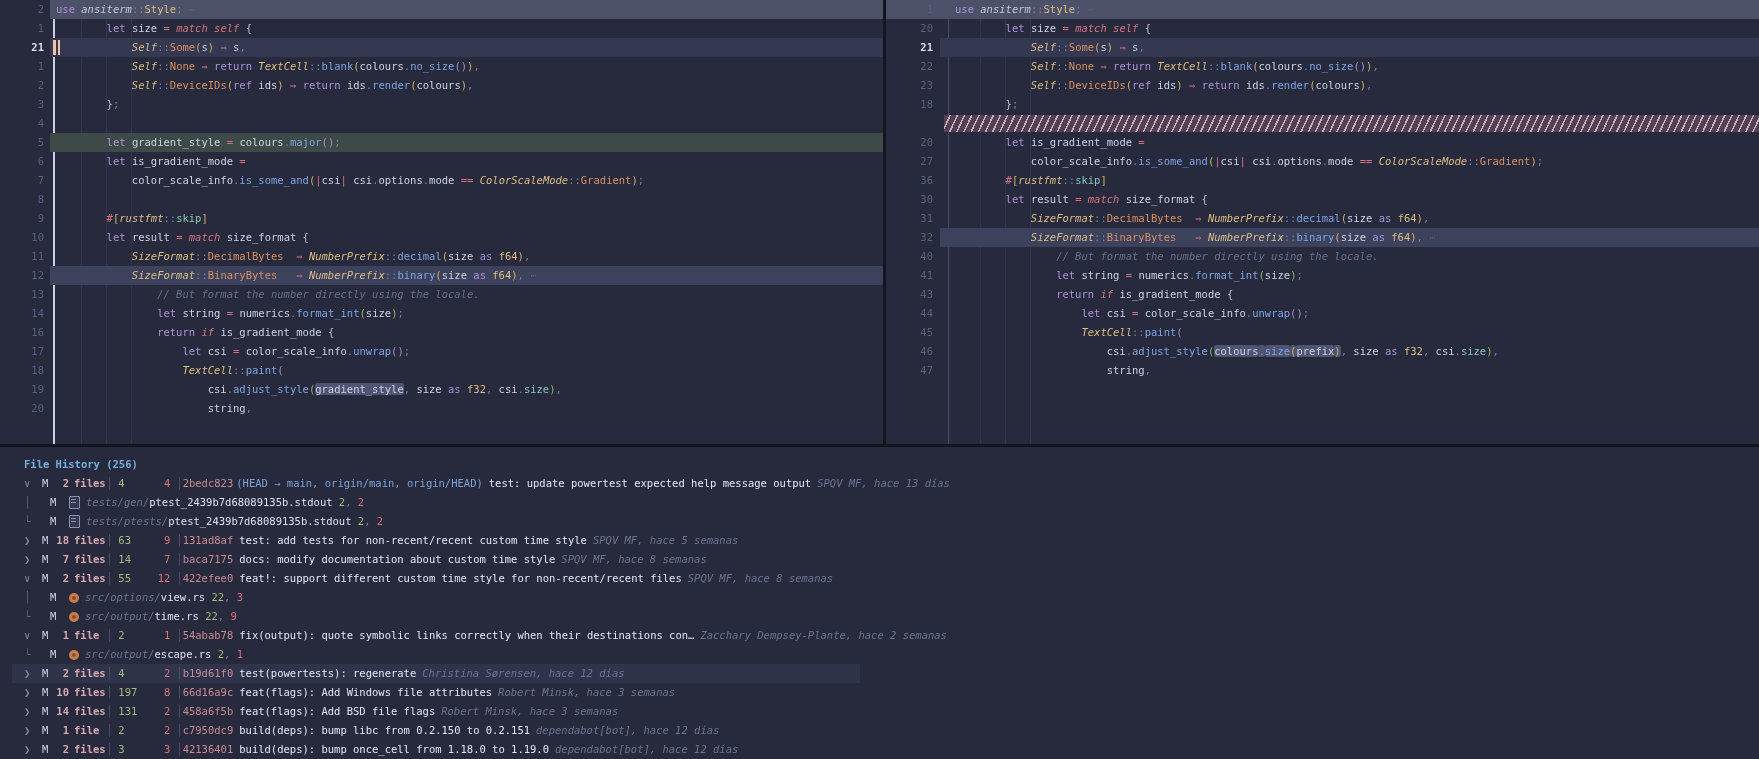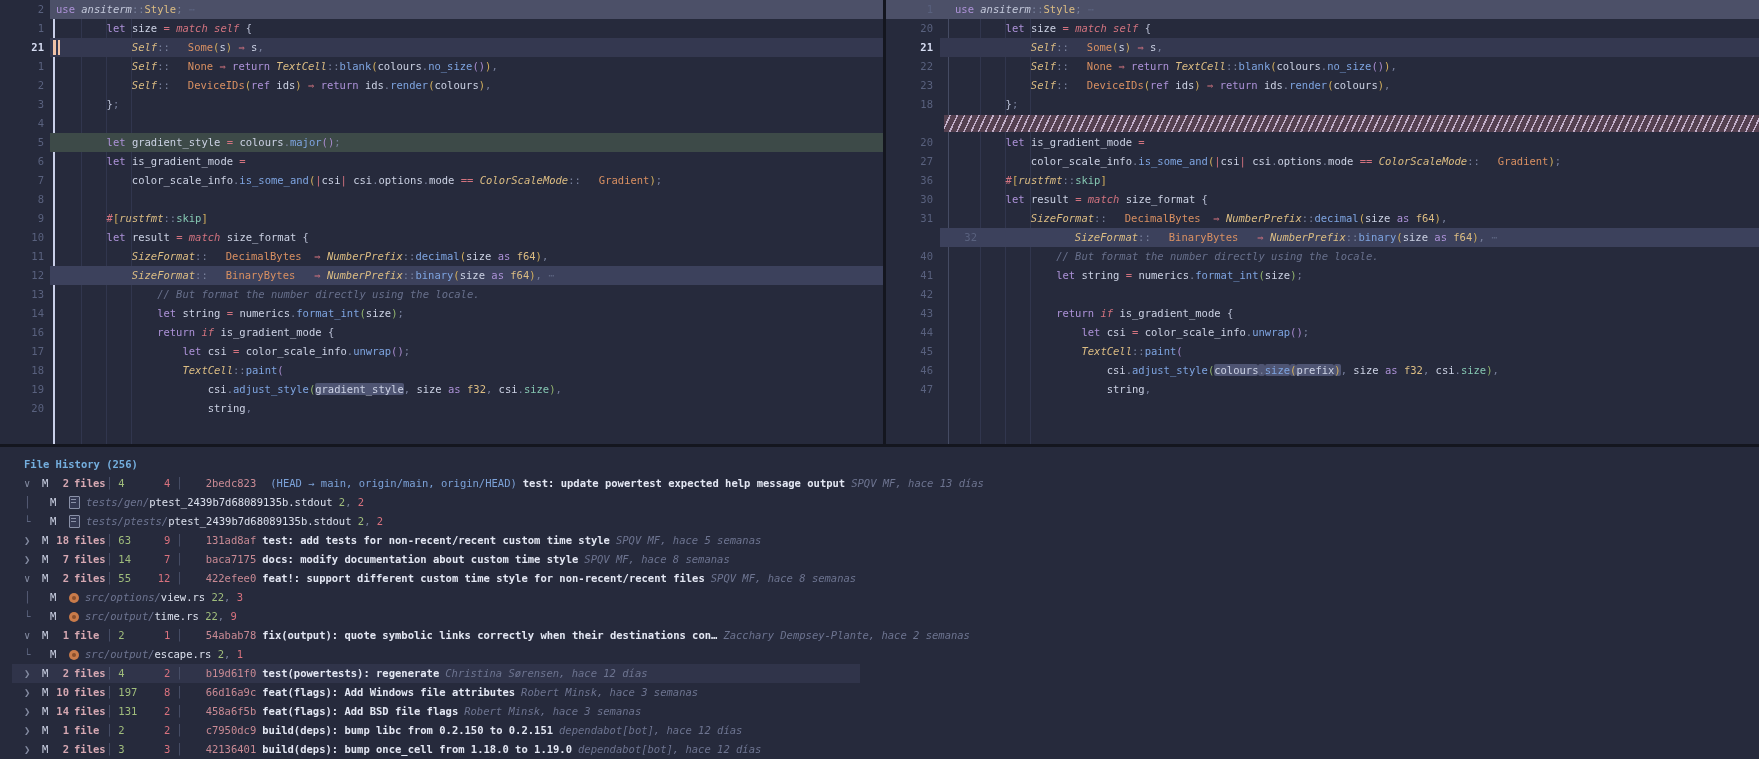--- a/index.html
+++ b/index.html
@@ -23,36 +23,36 @@
   .crow .ln.cur{color:#d6dcf1;font-weight:bold;}
   .pane-left .lc{flex:1;padding-left:12px;}
   .pane-right .lc{flex:1;padding-left:22px;}
 
   .b-hdr-l{background-image:linear-gradient(90deg,transparent 50px,#4c5068 50px);}
   .b-cur-l{background-image:linear-gradient(90deg,transparent 50px,#343850 50px);}
   .b-blu-l{background-image:linear-gradient(90deg,transparent 50px,#3c415c 50px);}
   .b-grn-l{background-image:linear-gradient(90deg,transparent 50px,#3d4a48 50px);}
   .b-hdr-r{background:#4c5068;}
   .b-cur-r{background-image:linear-gradient(90deg,transparent 54px,#343850 54px);}
-  .b-blu-r{background-image:linear-gradient(90deg,transparent 54px,#3c415c 54px);padding-left:44px;}
+  .b-blu-r{background-image:linear-gradient(90deg,transparent 54px,#3c415c 54px);}
 
   .hatchband{position:absolute;left:58px;right:0;top:1px;height:17px;
     background:repeating-linear-gradient(115deg,#544050 0px,#544050 5px,#c2b0ca 5px,#c2b0ca 6.5px);}
 
   .cursor{position:absolute;left:53px;top:2px;width:8px;height:15px;display:flex;gap:2px;}
   .cursor i{display:block;width:2.5px;height:15px;background:#f1c3a8;}
 
   
   .kw{color:#ad92d8;}
   .kwi{color:#d2737f;font-style:italic;}
   .red{color:#d2737f;}
   .typ{color:#dcbd83;font-style:italic;}
   .ty2{color:#dcbd83;}
   .modi{color:#c3c8da;font-style:italic;}
-  .en{color:#d99062;margin-left:18px;}
+  .en{color:#d99062;}
   .fn{color:#7ea4e0;}
   .var{color:#ccd2e4;}
   .pun{color:#78809c;}
   .br{color:#b9bfd4;}
   .p1{color:#d4b05e;}
   .p2{color:#a98ccf;}
   .p3{color:#93b56e;}
   .teal{color:#85c7b2;}
   .com{color:#68708c;font-style:italic;}
   .fold{color:#5c6480;}
@@ -65,23 +65,23 @@
   .h-title{height:19px;line-height:19px;padding-left:12px;color:#74aede;font-weight:bold;}
   .chev{flex:none;width:10px;margin-left:12px;color:#838aa0;}
   .tree{flex:none;width:10px;margin-left:12px;color:#5e6680;}
   .hst{flex:none;width:13px;margin-left:8px;color:#ccd2e4;}
   .hst2{flex:none;width:13px;margin-left:16px;color:#ccd2e4;}
   .cnt{flex:none;width:14px;text-align:right;color:#d6a8b2;font-weight:bold;}
   .cntw{flex:none;width:32px;margin-left:5px;color:#d6a8b2;font-weight:bold;}
   .hpipe{flex:none;color:#4e5570;}
   .addn{flex:none;width:38px;margin-left:6px;color:#a0bd7c;}
   .deln{flex:none;width:14px;text-align:right;color:#d9727e;margin-right:6px;}
-  .hash{color:#c98a94;margin-left:23px;}
-  .refs{color:#7ca2d8;margin-left:14px;}
-  .msg{color:#e3e7f3;font-weight:bold;margin-left:6px;}
+  .hash{color:#c98a94;margin-left:0;}
+  .refs{color:#7ca2d8;margin-left:3px;}
+  .msg{color:#e3e7f3;font-weight:normal;margin-left:6px;}
   .meta{color:#6d7490;font-style:italic;margin-left:6px;}
   .ficon{flex:none;width:12px;height:12px;margin-left:6px;position:relative;}
   .ficon.doc{width:9px;height:11px;border:1px solid #8a91a8;border-radius:1px;background:#343952;}
   .ficon.doc::after{content:"";position:absolute;left:1px;top:2px;width:5px;height:1px;background:#8a91a8;box-shadow:0 3px 0 #8a91a8;}
   .ficon.rust{width:10px;height:10px;border-radius:50%;background:#c97b4a;}
   .ficon.rust::after{content:"";position:absolute;left:3px;top:3px;width:4px;height:4px;border-radius:50%;background:#8a4f2c;}
   .fdir{color:#6d7490;font-style:italic;margin-left:6px;}
   .fname{color:#dce1ee;}
   .fstat-a{color:#a0bd7c;}
   .fstat-d{color:#d9727e;}
@@ -134,21 +134,20 @@
         <div class="crow"><span class="ln">18</span><span class="lc"><span class="ws">        </span><span class="br">}</span><span class="pun">;</span></span></div>
         <div class="crow"><span class="ln"></span><div class="hatchband"></div></div>
         <div class="crow"><span class="ln">20</span><span class="lc"><span class="ws">        </span><span class="kw">let</span><span class="ws"> </span><span class="var">is_gradient_mode</span><span class="ws"> </span><span class="red">=</span></span></div>
         <div class="crow"><span class="ln">27</span><span class="lc"><span class="ws">            </span><span class="var">color_scale_info</span><span class="pun">.</span><span class="fn">is_some_and</span><span class="p1">(</span><span class="red">|</span><span class="var">csi</span><span class="red">|</span><span class="ws"> </span><span class="var">csi</span><span class="pun">.</span><span class="var">options</span><span class="pun">.</span><span class="var">mode</span><span class="ws"> </span><span class="red">==</span><span class="ws"> </span><span class="typ">ColorScaleMode</span><span class="pun">::</span><span class="en">Gradient</span><span class="p1">)</span><span class="pun">;</span></span></div>
         <div class="crow"><span class="ln">36</span><span class="lc"><span class="ws">        </span><span class="red">#</span><span class="p1">[</span><span class="typ">rustfmt</span><span class="pun">::</span><span class="teal">skip</span><span class="p1">]</span></span></div>
         <div class="crow"><span class="ln">30</span><span class="lc"><span class="ws">        </span><span class="kw">let</span><span class="ws"> </span><span class="var">result</span><span class="ws"> </span><span class="red">=</span><span class="ws"> </span><span class="kwi">match</span><span class="ws"> </span><span class="var">size_format</span><span class="ws"> </span><span class="br">{</span></span></div>
         <div class="crow"><span class="ln">31</span><span class="lc"><span class="ws">            </span><span class="typ">SizeFormat</span><span class="pun">::</span><span class="en">DecimalBytes</span><span class="ws">  </span><span class="red">⇒</span><span class="ws"> </span><span class="typ">NumberPrefix</span><span class="pun">::</span><span class="fn">decimal</span><span class="p1">(</span><span class="var">size</span><span class="ws"> </span><span class="kw">as</span><span class="ws"> </span><span class="ty2">f64</span><span class="p1">)</span><span class="pun">,</span></span></div>
         <div class="crow b-blu-r"><span class="ln">32</span><span class="lc"><span class="ws">            </span><span class="typ">SizeFormat</span><span class="pun">::</span><span class="en">BinaryBytes</span><span class="ws">   </span><span class="red">⇒</span><span class="ws"> </span><span class="typ">NumberPrefix</span><span class="pun">::</span><span class="fn">binary</span><span class="p1">(</span><span class="var">size</span><span class="ws"> </span><span class="kw">as</span><span class="ws"> </span><span class="ty2">f64</span><span class="p1">)</span><span class="pun">,</span><span class="ws"> </span><span class="fold">⋯</span></span></div>
         <div class="crow"><span class="ln">40</span><span class="lc"><span class="ws">                </span><span class="com">// But format the number directly using the locale.</span></span></div>
         <div class="crow"><span class="ln">41</span><span class="lc"><span class="ws">                </span><span class="kw">let</span><span class="ws"> </span><span class="var">string</span><span class="ws"> </span><span class="red">=</span><span class="ws"> </span><span class="var">numerics</span><span class="pun">.</span><span class="fn">format_int</span><span class="p3">(</span><span class="var">size</span><span class="p3">)</span><span class="pun">;</span></span></div>
-        <div class="crow"><span class="ln">42</span><span class="lc"></span></div>
         <div class="crow"><span class="ln">43</span><span class="lc"><span class="ws">                </span><span class="kw">return</span><span class="ws"> </span><span class="kwi">if</span><span class="ws"> </span><span class="var">is_gradient_mode</span><span class="ws"> </span><span class="br">{</span></span></div>
         <div class="crow"><span class="ln">44</span><span class="lc"><span class="ws">                    </span><span class="kw">let</span><span class="ws"> </span><span class="var">csi</span><span class="ws"> </span><span class="red">=</span><span class="ws"> </span><span class="var">color_scale_info</span><span class="pun">.</span><span class="fn">unwrap</span><span class="p2">()</span><span class="pun">;</span></span></div>
         <div class="crow"><span class="ln">45</span><span class="lc"><span class="ws">                    </span><span class="typ">TextCell</span><span class="pun">::</span><span class="fn">paint</span><span class="p2">(</span></span></div>
         <div class="crow"><span class="ln">46</span><span class="lc"><span class="ws">                        </span><span class="var">csi</span><span class="pun">.</span><span class="fn">adjust_style</span><span class="p3">(</span><span class="var sel">colours</span><span class="pun sel">.</span><span class="fn sel">size</span><span class="p1 sel">(</span><span class="var sel">prefix</span><span class="p1 sel">)</span><span class="pun">,</span><span class="ws"> </span><span class="var">size</span><span class="ws"> </span><span class="kw">as</span><span class="ws"> </span><span class="ty2">f32</span><span class="pun">,</span><span class="ws"> </span><span class="var">csi</span><span class="pun">.</span><span class="teal">size</span><span class="p3">)</span><span class="pun">,</span></span></div>
         <div class="crow"><span class="ln">47</span><span class="lc"><span class="ws">                        </span><span class="var">string</span><span class="pun">,</span></span></div>
       </section>
   </div>
   <div class="hdivider"></div>
   <section class="history" id="history">
     <div class="h-title"><span>File History</span><span> </span><span>(256)</span></div>

